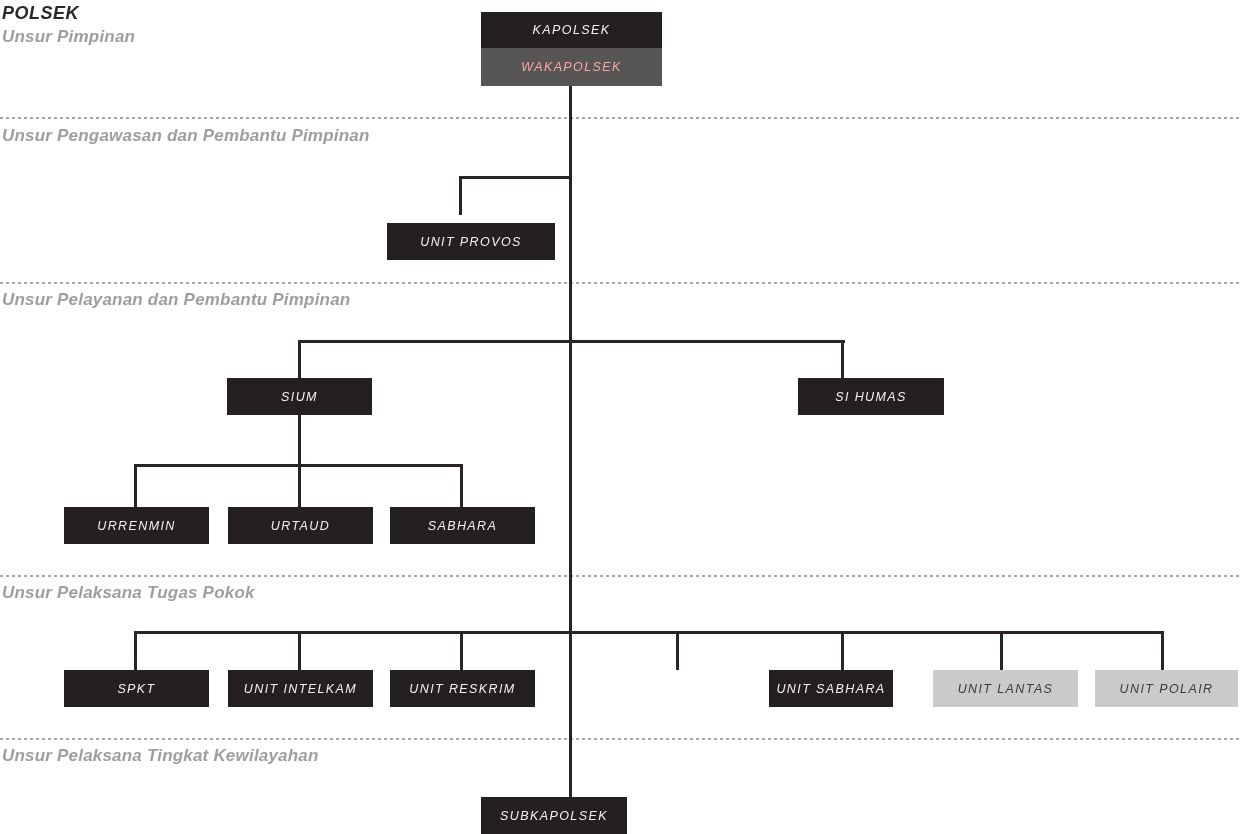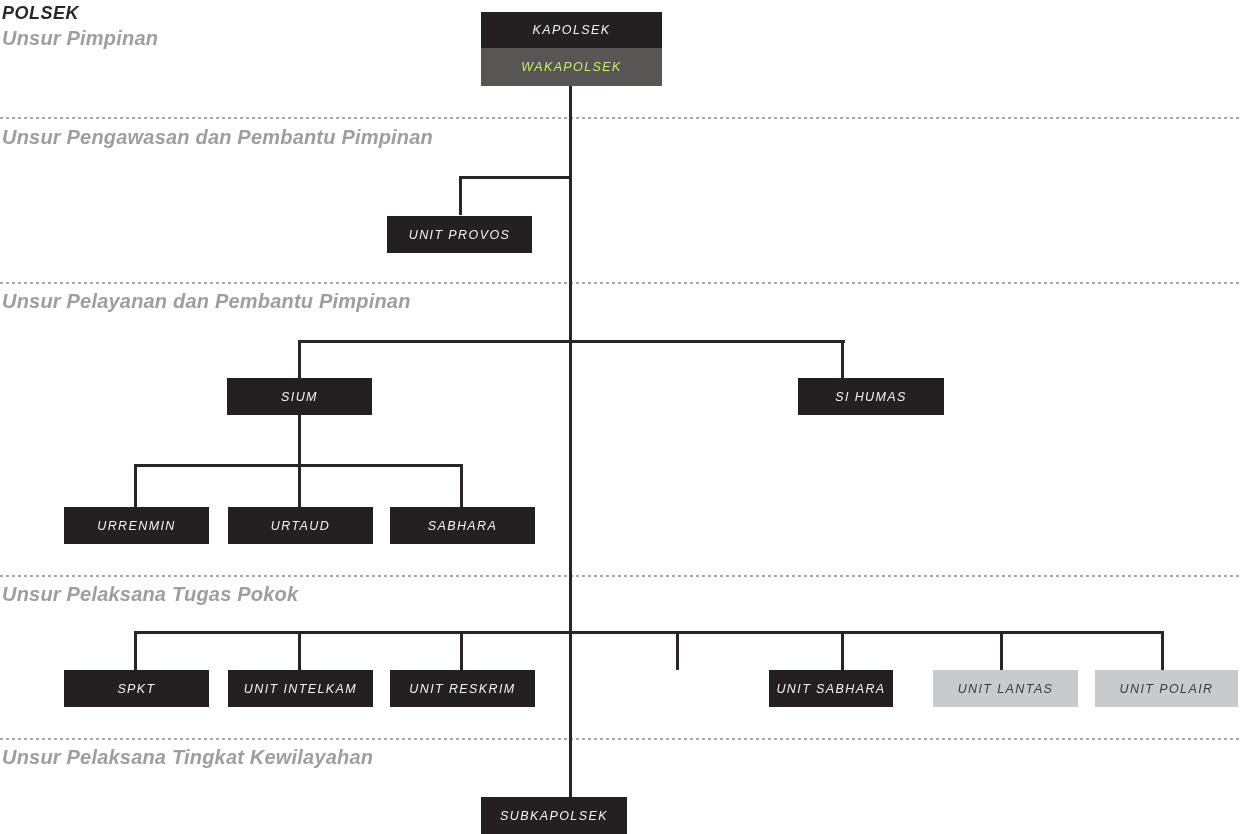--- a/index.html
+++ b/index.html
@@ -11,38 +11,38 @@
     font-family:"Liberation Sans","DejaVu Sans",sans-serif;
     font-style:italic;
   }
   .page-title{
     position:absolute;left:2px;top:3px;
     font-size:18px;font-weight:800;letter-spacing:.5px;
     color:#2b2727;
   }
   .section-heading{
     position:absolute;left:2px;
-    font-size:20px;font-weight:700;
+    font-size:17px;font-weight:700;
     color:#9e9ea0;letter-spacing:.2px;
     white-space:nowrap;
   }
   .divider{
     position:absolute;left:0;width:1240px;height:2px;
     background:repeating-linear-gradient(90deg,#a6a6a6 0 3px,transparent 3px 6px);
   }
   .node{
     position:absolute;
     width:145px;height:37px;
     display:flex;align-items:center;justify-content:center;
     font-size:12.5px;letter-spacing:1.4px;
     white-space:nowrap;
     box-sizing:border-box;
   }
   .node.dark{background:#242021;color:#f2f1f1;text-align:center;}
-  .node.gray{background:#585555;color:#bef264;text-align:center;}
+  .node.gray{background:#585555;color:#fca5a5;text-align:center;}
   .node.light{background:#c9cacb;color:#3d3b3b;}
   .hline,.vline{position:absolute;background:#2a2424;}
   .hline{height:3px;}
   .vline{width:3px;}
 </style>
 </head>
 <body>
 
 <div id="canvas">
 
@@ -78,21 +78,21 @@
   <div class="vline" style="left:298px;top:631px;height:39px"></div>
   <div class="vline" style="left:460px;top:631px;height:39px"></div>
   <div class="vline" style="left:676px;top:631px;height:39px"></div>
   <div class="vline" style="left:841px;top:631px;height:39px"></div>
   <div class="vline" style="left:1000px;top:631px;height:39px"></div>
   <div class="vline" style="left:1161px;top:631px;height:39px"></div>
 
   <div class="node dark" style="left:481px;top:12px;width:181px;height:36px">KAPOLSEK</div>
   <div class="node gray" style="left:481px;top:48px;width:181px;height:38px">WAKAPOLSEK</div>
 
-  <div class="node dark" style="left:387px;top:216px;width:145px">UNIT PROVOS</div>
+  <div class="node dark" style="left:387px;top:223px;width:168px">UNIT PROVOS</div>
 
   <div class="node dark" style="left:227px;top:378px">SIUM</div>
   <div class="node dark" style="left:798px;top:378px;width:146px">SI HUMAS</div>
 
   <div class="node dark" style="left:64px;top:507px">URRENMIN</div>
   <div class="node dark" style="left:228px;top:507px">URTAUD</div>
   <div class="node dark" style="left:390px;top:507px">SABHARA</div>
 
   <div class="node dark" style="left:64px;top:670px">SPKT</div>
   <div class="node dark" style="left:228px;top:670px">UNIT INTELKAM</div>

